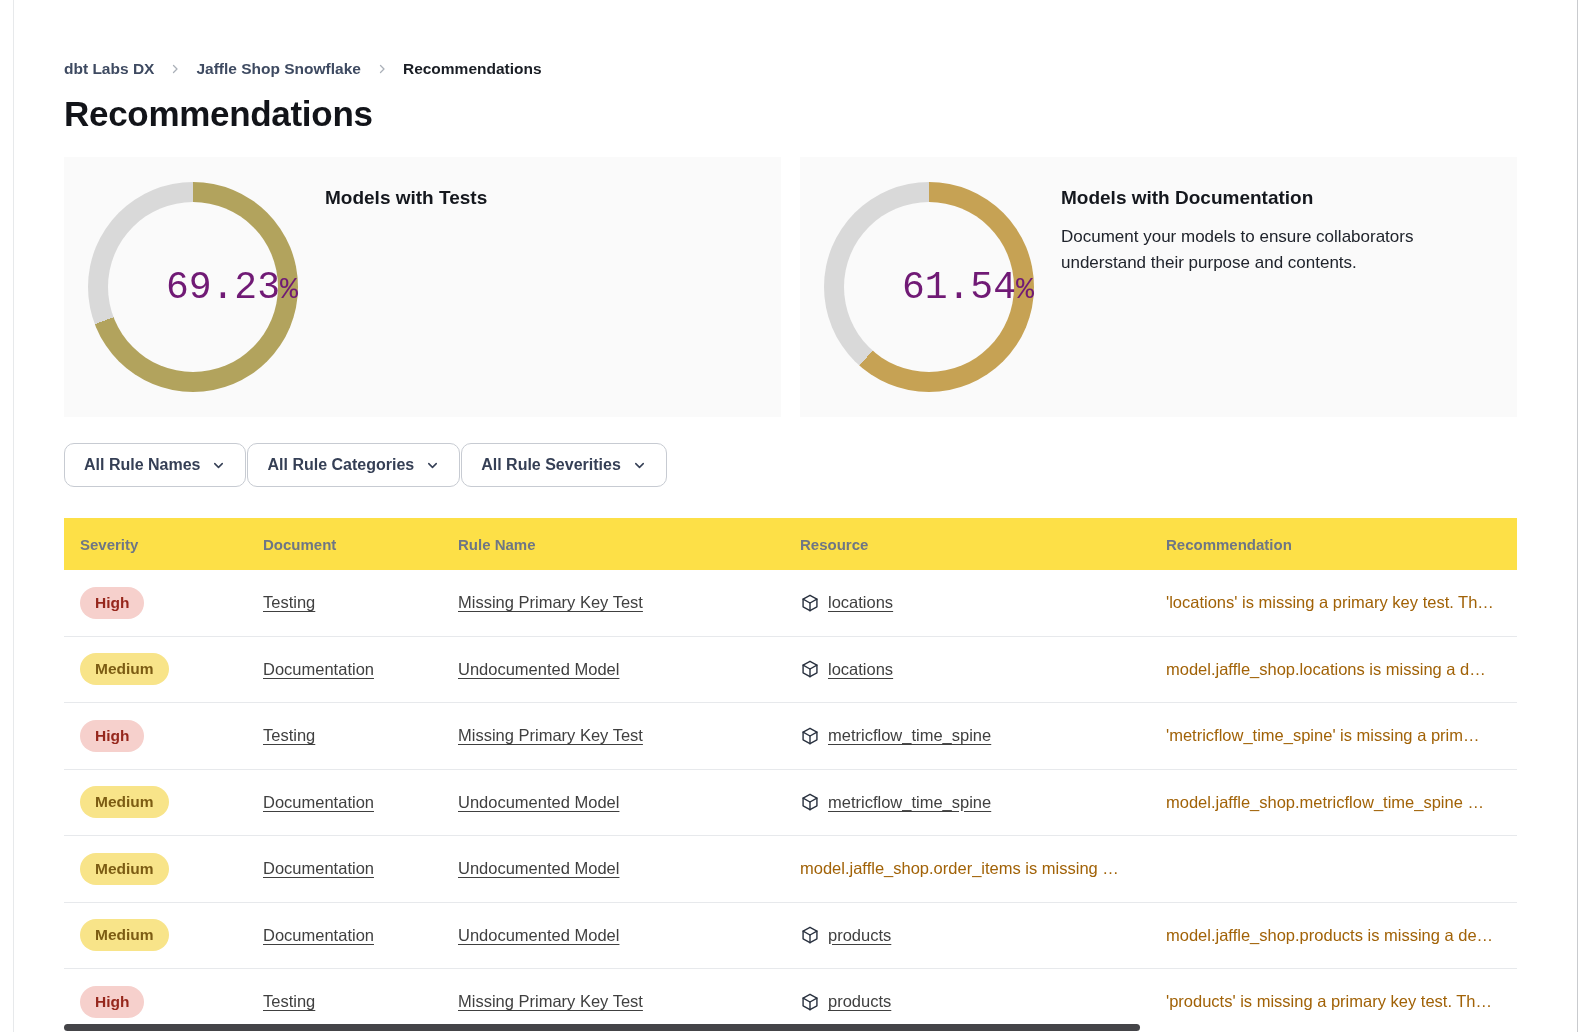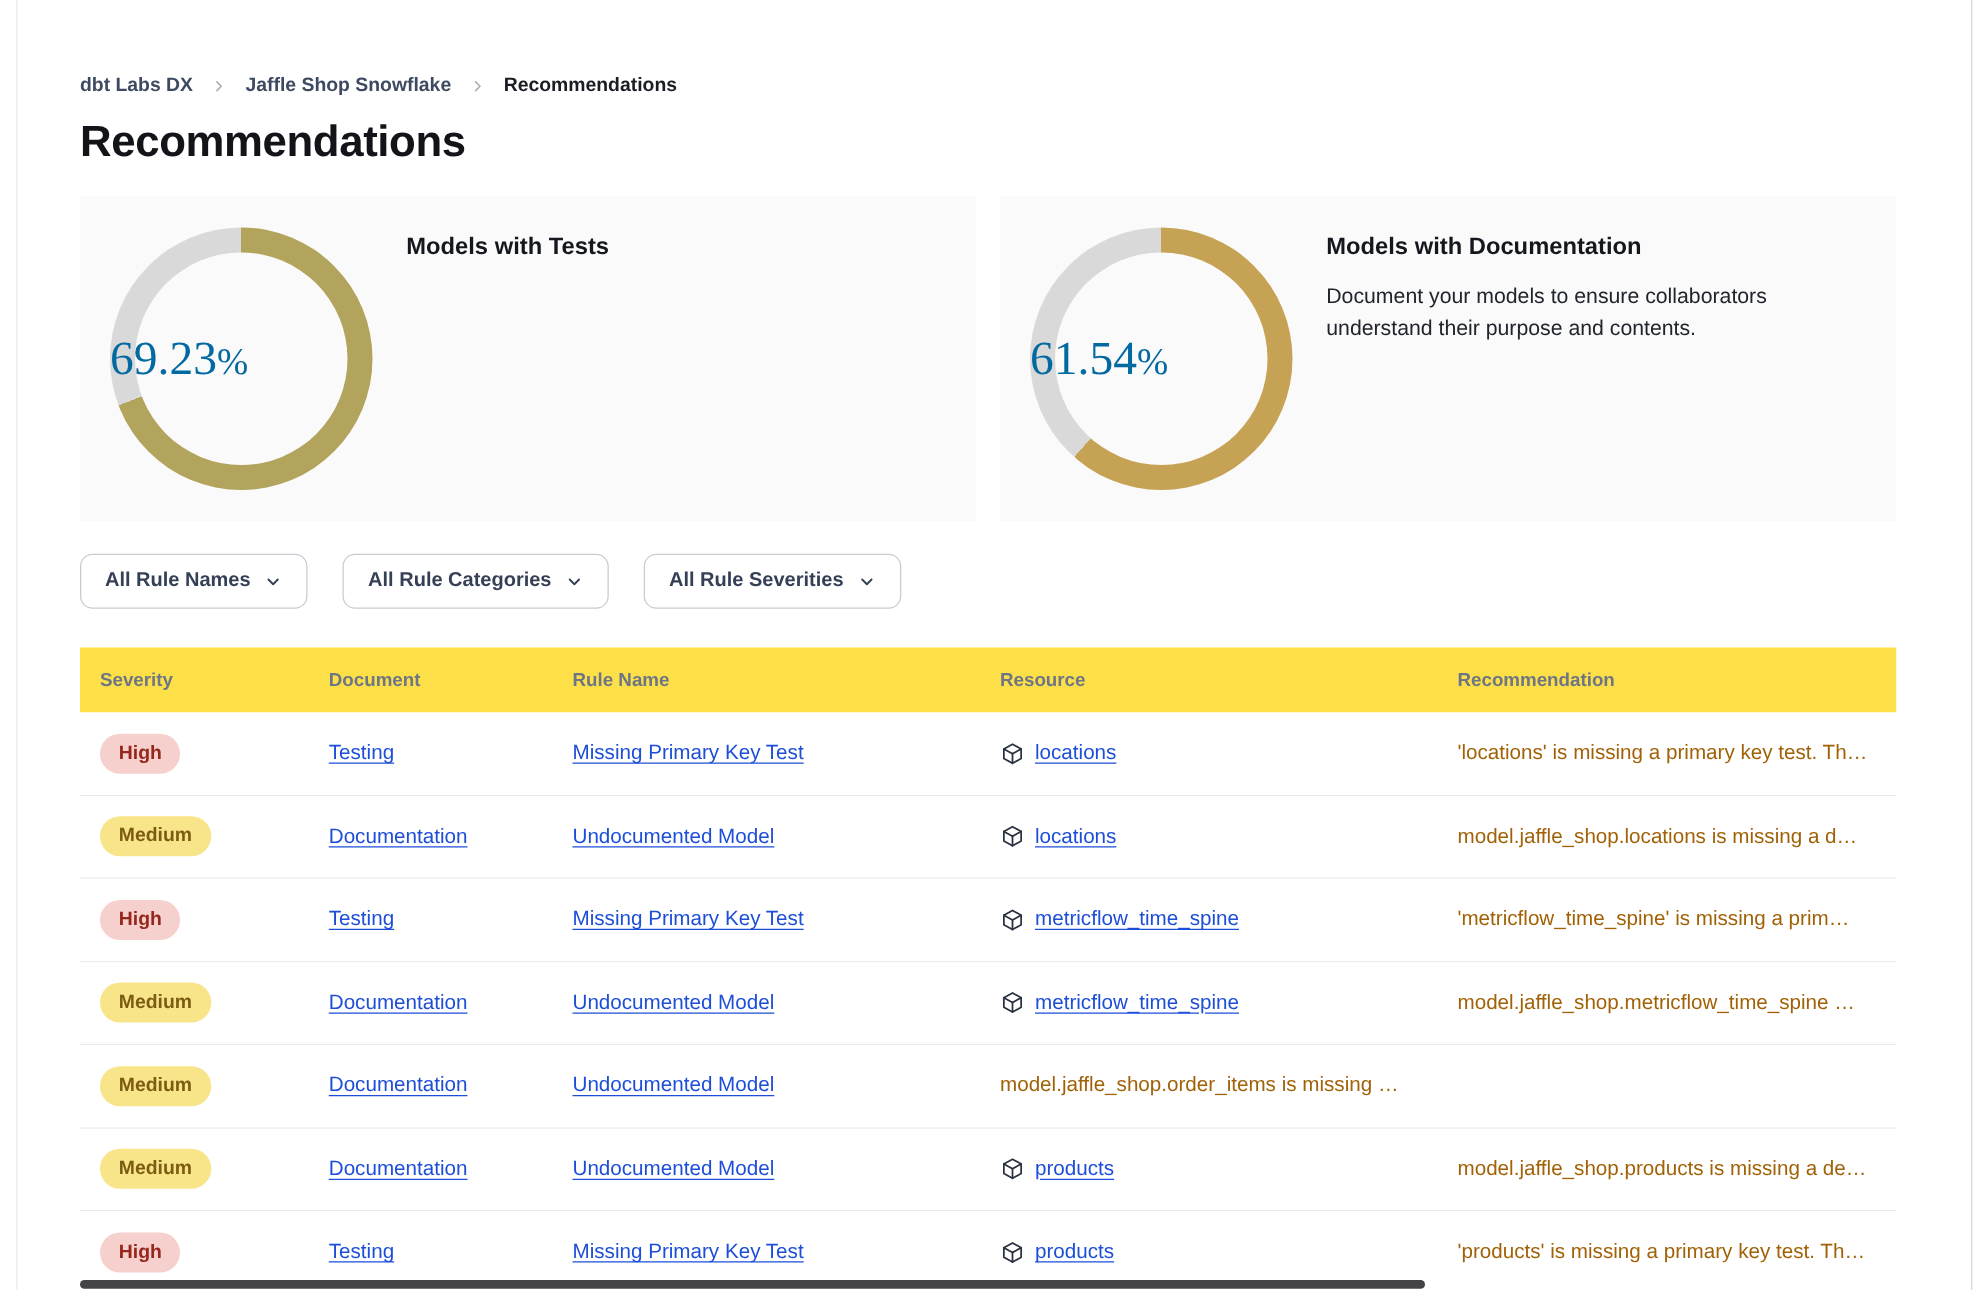--- a/index.html
+++ b/index.html
@@ -24,47 +24,47 @@
 
   
   .page-title { margin-top:16px; font-size:35px; font-weight:700; color:#121419; letter-spacing:-0.3px; }
 
   
   .cards { display:flex; gap:19px; margin-top:23px; }
   .card { width:717px; height:260px; background:#fafafa; position:relative; }
   .donut-wrap { position:absolute; left:24px; top:25px; width:210px; height:210px; }
   .donut { width:210px; height:210px; border-radius:50%; position:relative; }
   .donut::after { content:""; position:absolute; inset:20px; border-radius:50%; background:#fafafa; }
-  .donut-label { position:absolute; inset:0; display:flex; align-items:center; justify-content:flex-start; z-index:2;
-    font-family:Liberation Serif, serif; font-size:38px; color:#0369a1; }
+  .donut-label { position:absolute; inset:0; display:flex; align-items:center; justify-content:flex-end; z-index:2;
+    font-family:Liberation Mono, monospace; font-size:38px; color:#701a75; }
   .donut-label .pct-suffix { font-size:30px; margin-top:5px; }
   .card-text { position:absolute; left:261px; top:30px; right:24px; }
   .card-title { font-size:19px; font-weight:700; color:#14171d; }
   .card-desc { margin-top:15px; font-size:17px; line-height:1.55; color:#20242c; }
   .card:nth-child(1) .card-desc { max-width:500px; }
   .card:nth-child(2) .card-desc { max-width:385px; }
 
   
   .list-header { display:flex; align-items:center; justify-content:space-between; margin-top:26px; }
   .list-title { font-size:25px; font-weight:700; color:#14171d; }
-  .filters { display:flex; gap:28px;border-radius:22px; }
+  .filters { display:flex; gap:1px;border-radius:22px; }
   .filter-btn { display:flex; align-items:center; gap:11px; height:44px; padding:0 19px;
     background:#fff; border:1px solid #c7cbd2; border-radius:10px;
     font-family:inherit; font-size:16px; font-weight:700; color:#353f55; cursor:pointer; }
   .filter-btn svg { display:block; }
 
   
   .table { margin-top:31px; }
   .thead, .row { display:grid; grid-template-columns:183px 195px 342px 366px 1fr; align-items:center; }
   .thead { background:#fde047; height:52px; }
   .th { padding-left:16px; font-size:15px; font-weight:700; color:#6e7685; }
   .row { height:66.5px; border-bottom:1px solid #e7e9ec; background:#fff; }
   .cell { padding-left:16px; font-size:16.5px; }
   .badge { display:inline-block; padding:7px 15px; border-radius:999px; font-size:15.5px; font-weight:700; }
-  .link { color:#1d4ed8; text-decoration:underline; text-underline-offset:3px; cursor:pointer; }
+  .link { color:#404040; text-decoration:underline; text-underline-offset:3px; cursor:pointer; }
   .resource-cell { display:flex; align-items:center; gap:8px; }
   .cube { color:#2a3240; display:flex; }
   .rec-cell { color:#a16207; white-space:nowrap; overflow:hidden; padding-right:8px; }
 
   
   .h-scroll-thumb { position:absolute; left:64px; bottom:1px; width:1076px; height:7px;
     background:#343438; border-radius:4px; opacity:.92; }
 </style>
 </head>
 <body>

